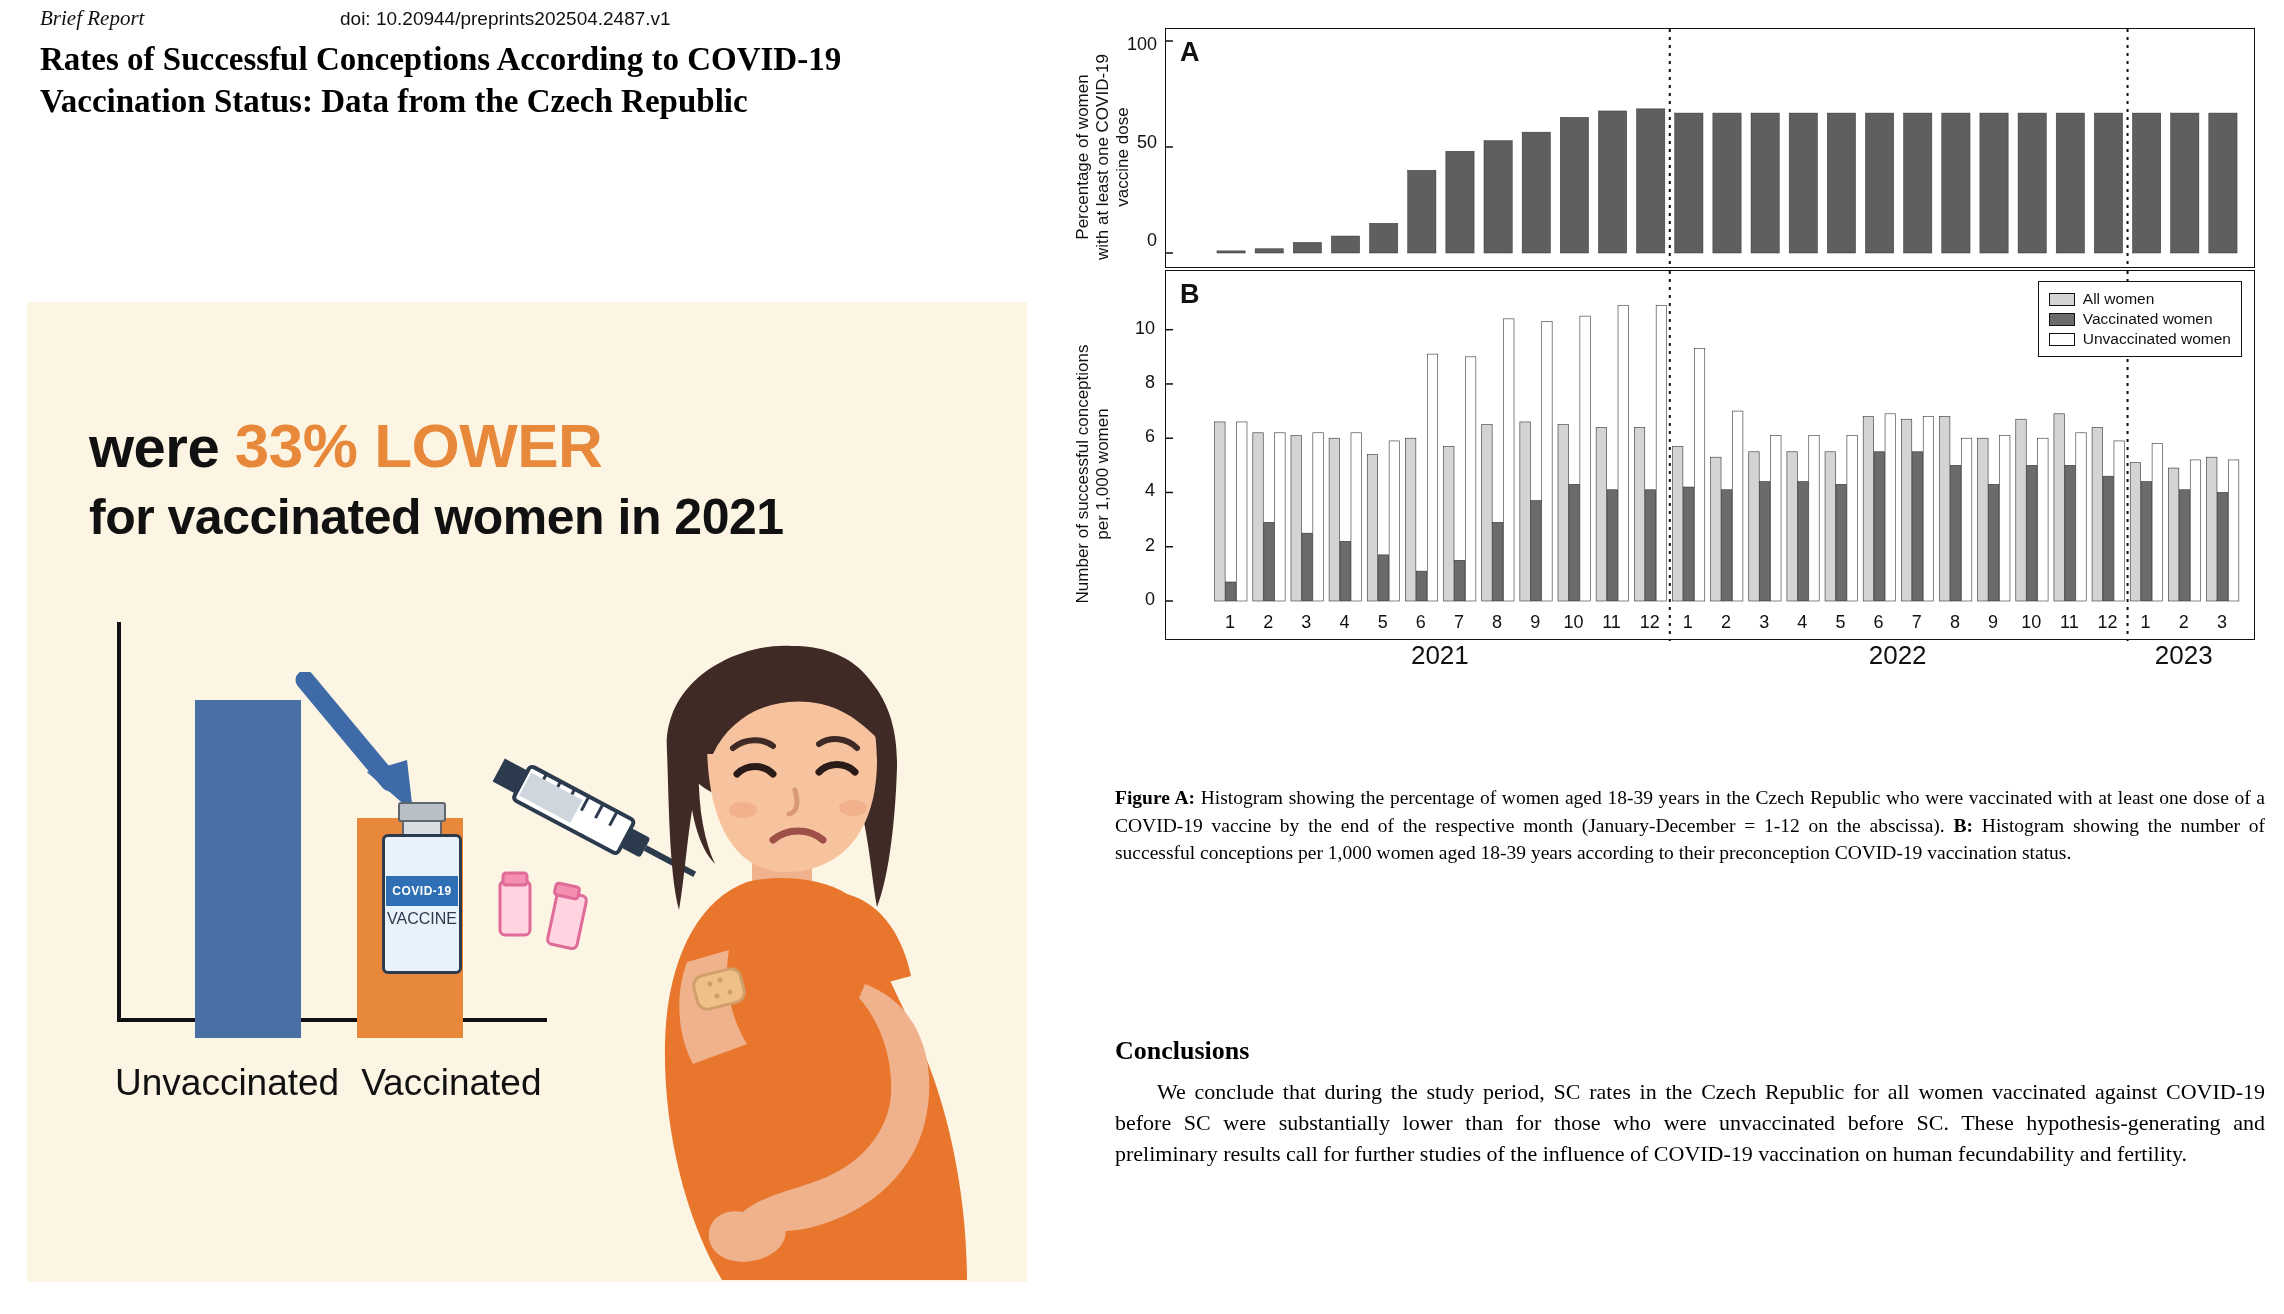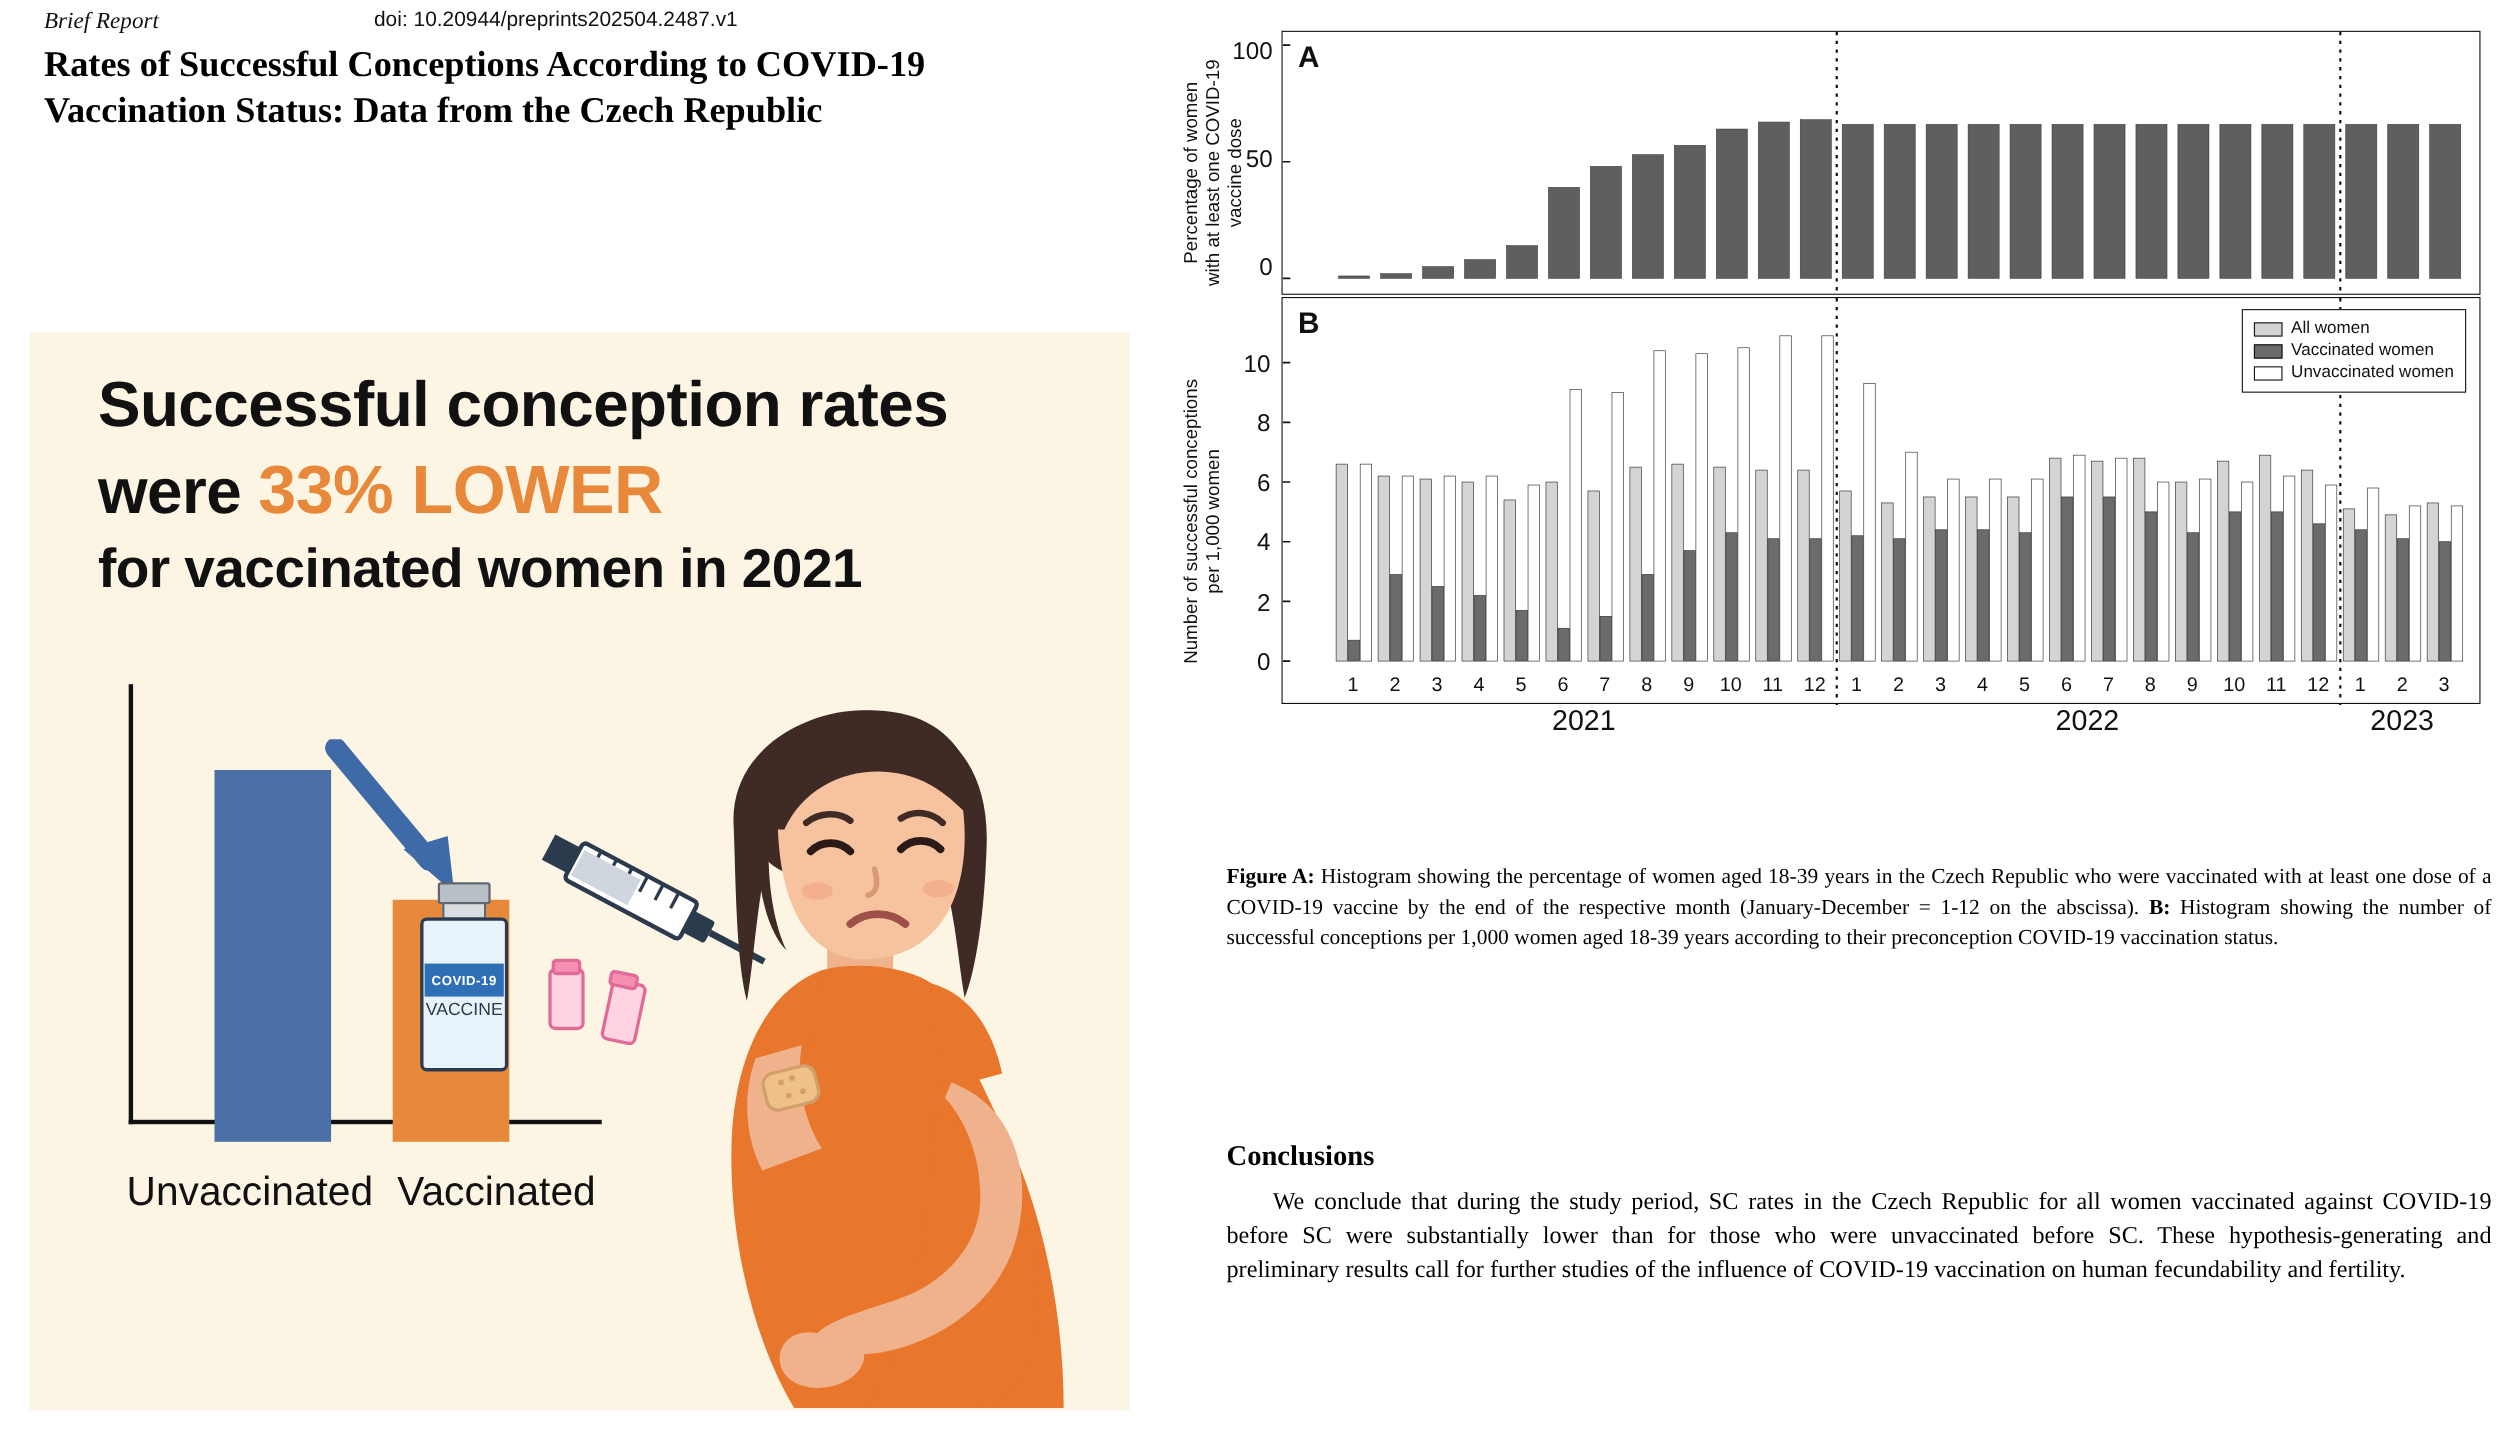--- a/index.html
+++ b/index.html
@@ -101,21 +101,21 @@
 
   .panel {
     position:absolute; background:#fff; border:1.5px solid #111;
   }
   .panel-letter {
     position:absolute; font-family:"Liberation Sans", sans-serif;
     font-weight: bold; font-size: 27px; color:#111;
   }
   .tick-label {
     position:absolute; font-family:"Liberation Sans", sans-serif;
-    font-size: 22px; color:#111; text-align:right;
+    font-size: 18px; color:#111; text-align:right;
   }
   .xtick {
     position:absolute; font-family:"Liberation Sans", sans-serif;
     font-size: 18px; color:#111; text-align:center;
   }
   .year-label {
     position:absolute; font-family:"Liberation Sans", sans-serif;
     font-size: 26px; color:#111; text-align:center;
   }
   .legend-box {
@@ -147,21 +147,20 @@
 
 <div class="left-col">
 
   <div class="brief-report">Brief Report</div>
   <div class="doi">doi: 10.20944/preprints202504.2487.v1</div>
   <div class="paper-title">Rates of Successful Conceptions According to COVID-19 Vaccination Status: Data from the Czech Republic</div>
 
 
   <div class="abstract-box">
 
-    <div class="abs-line abs-l1">Successful conception rates</div>
     <div class="abs-line abs-l2"><span>were </span><span class="hl">33% LOWER</span></div>
     <div class="abs-line abs-l3">for vaccinated women in 2021</div>
 
     <div class="abs-chart">
       <div class="abs-axis-y"></div>
       <div class="abs-axis-x"></div>
       <div class="abs-bar-unvax"></div>
       <div class="abs-bar-vax"></div>
     </div>
 

